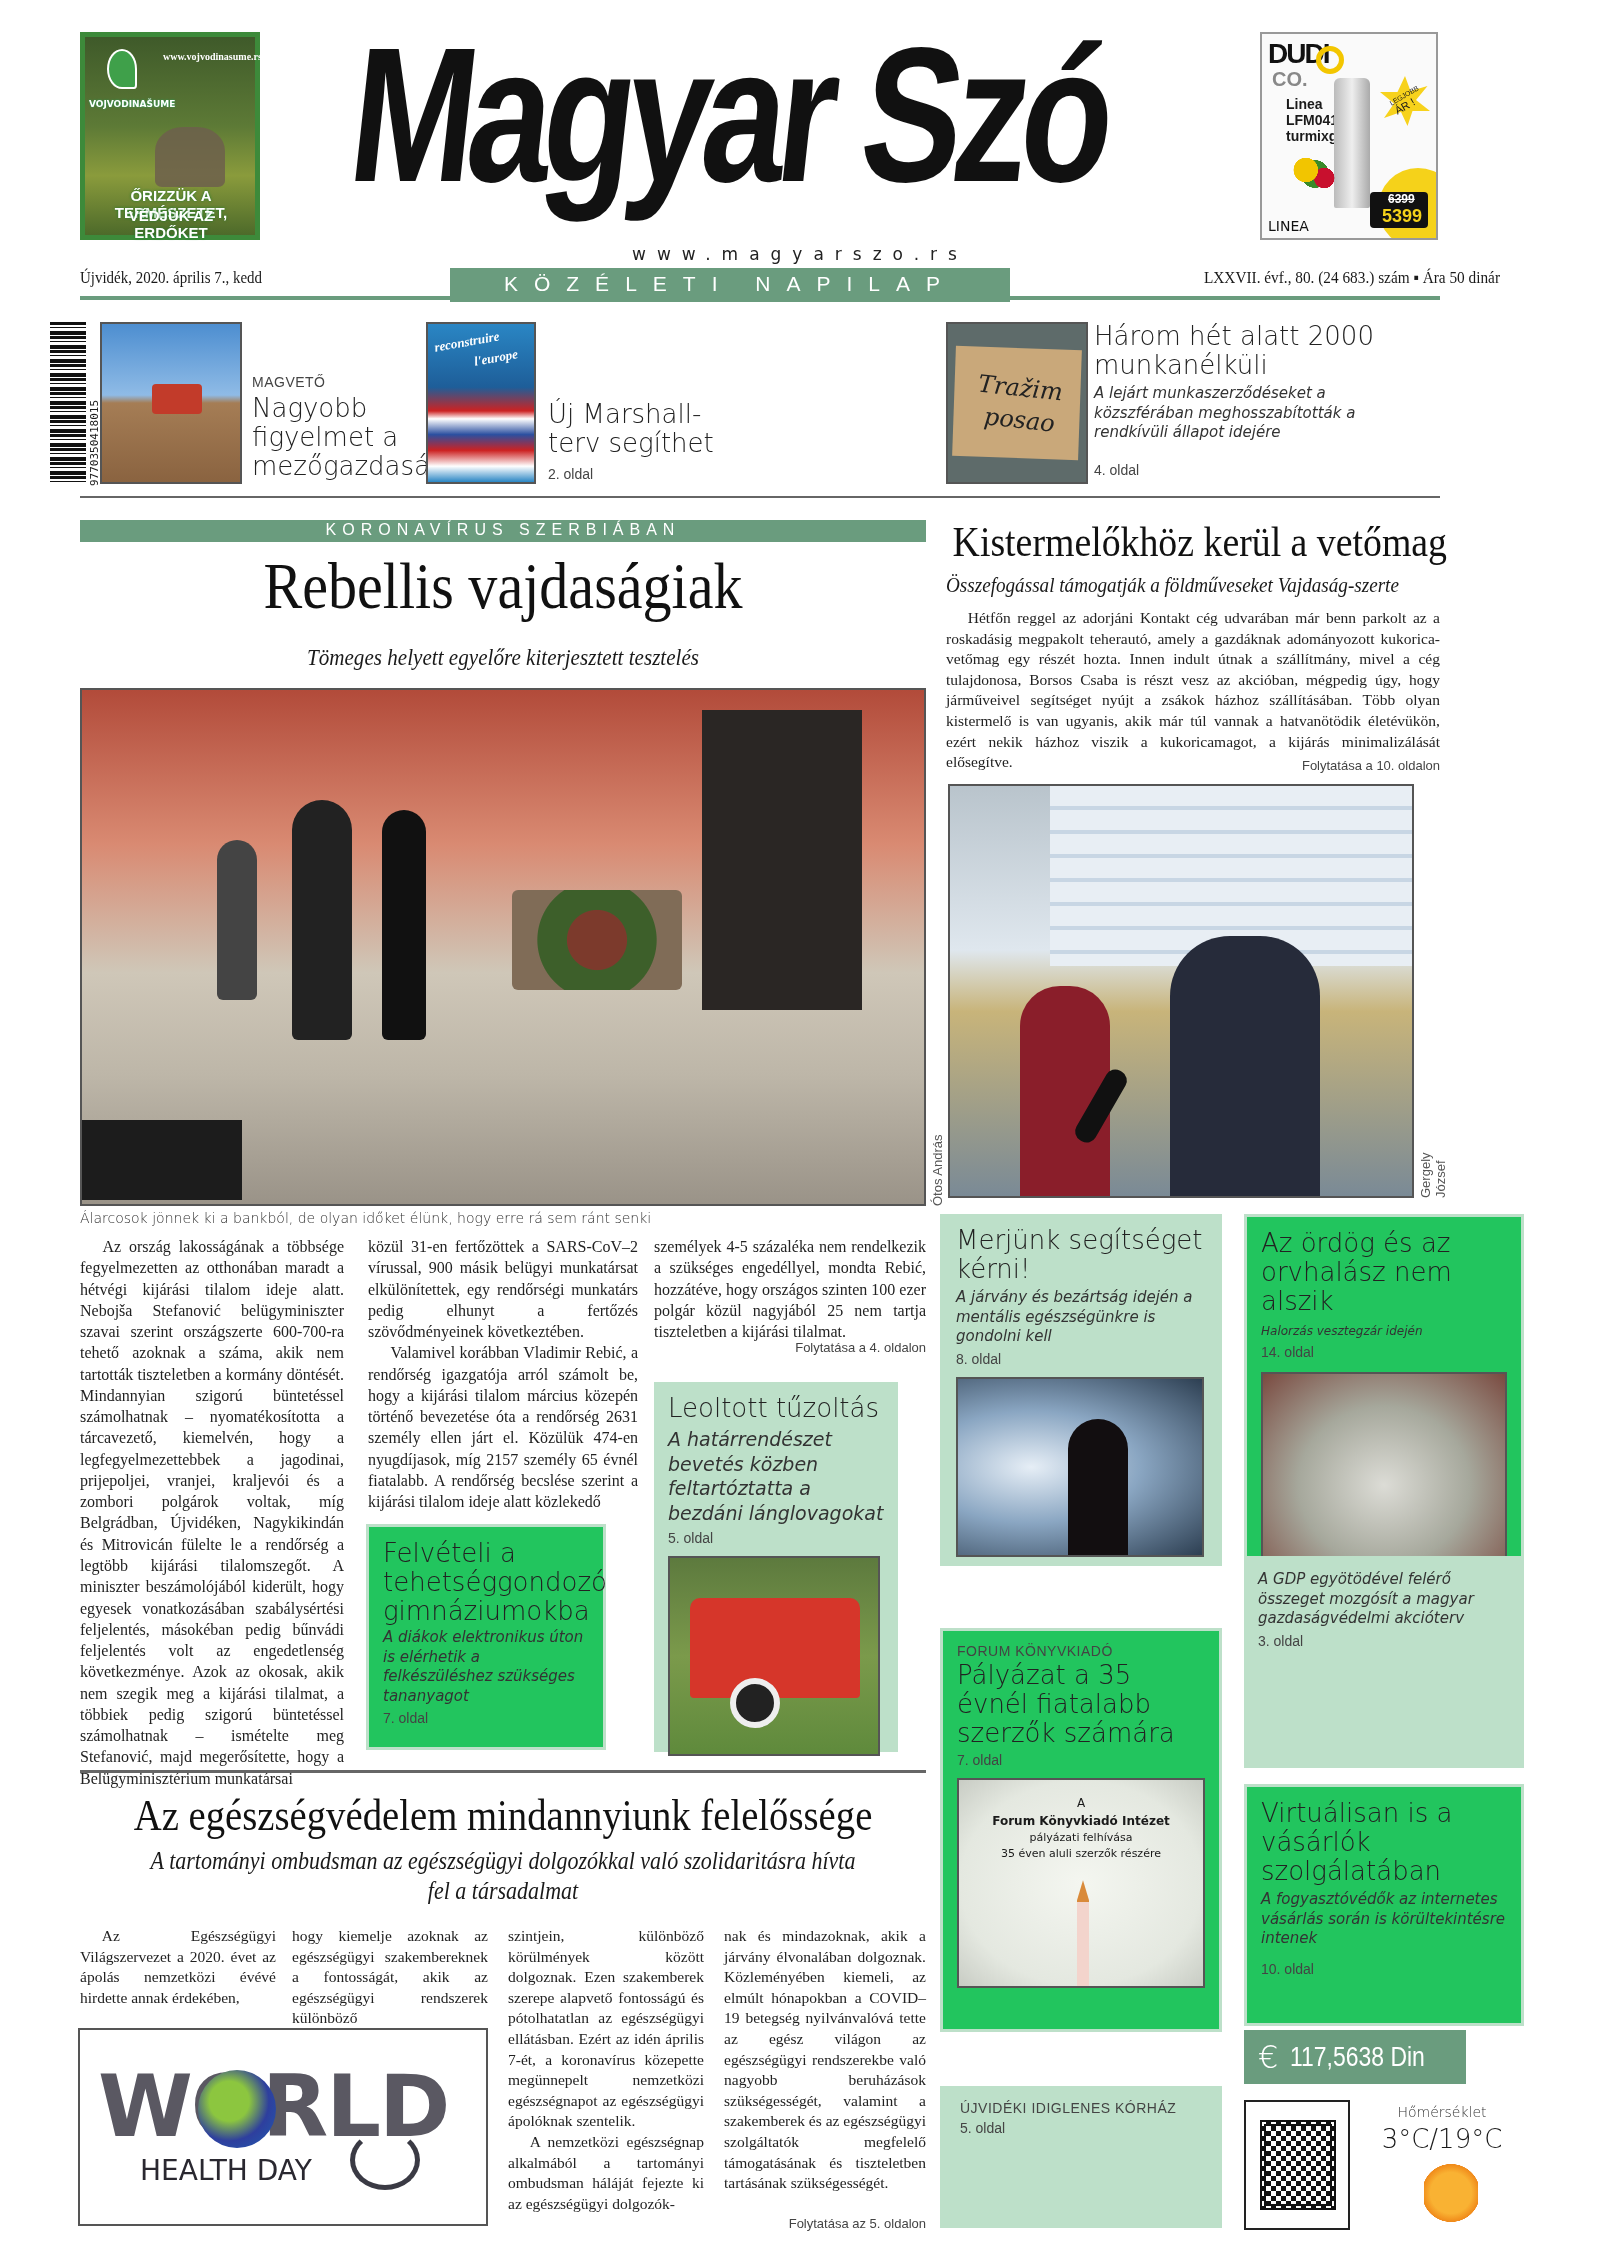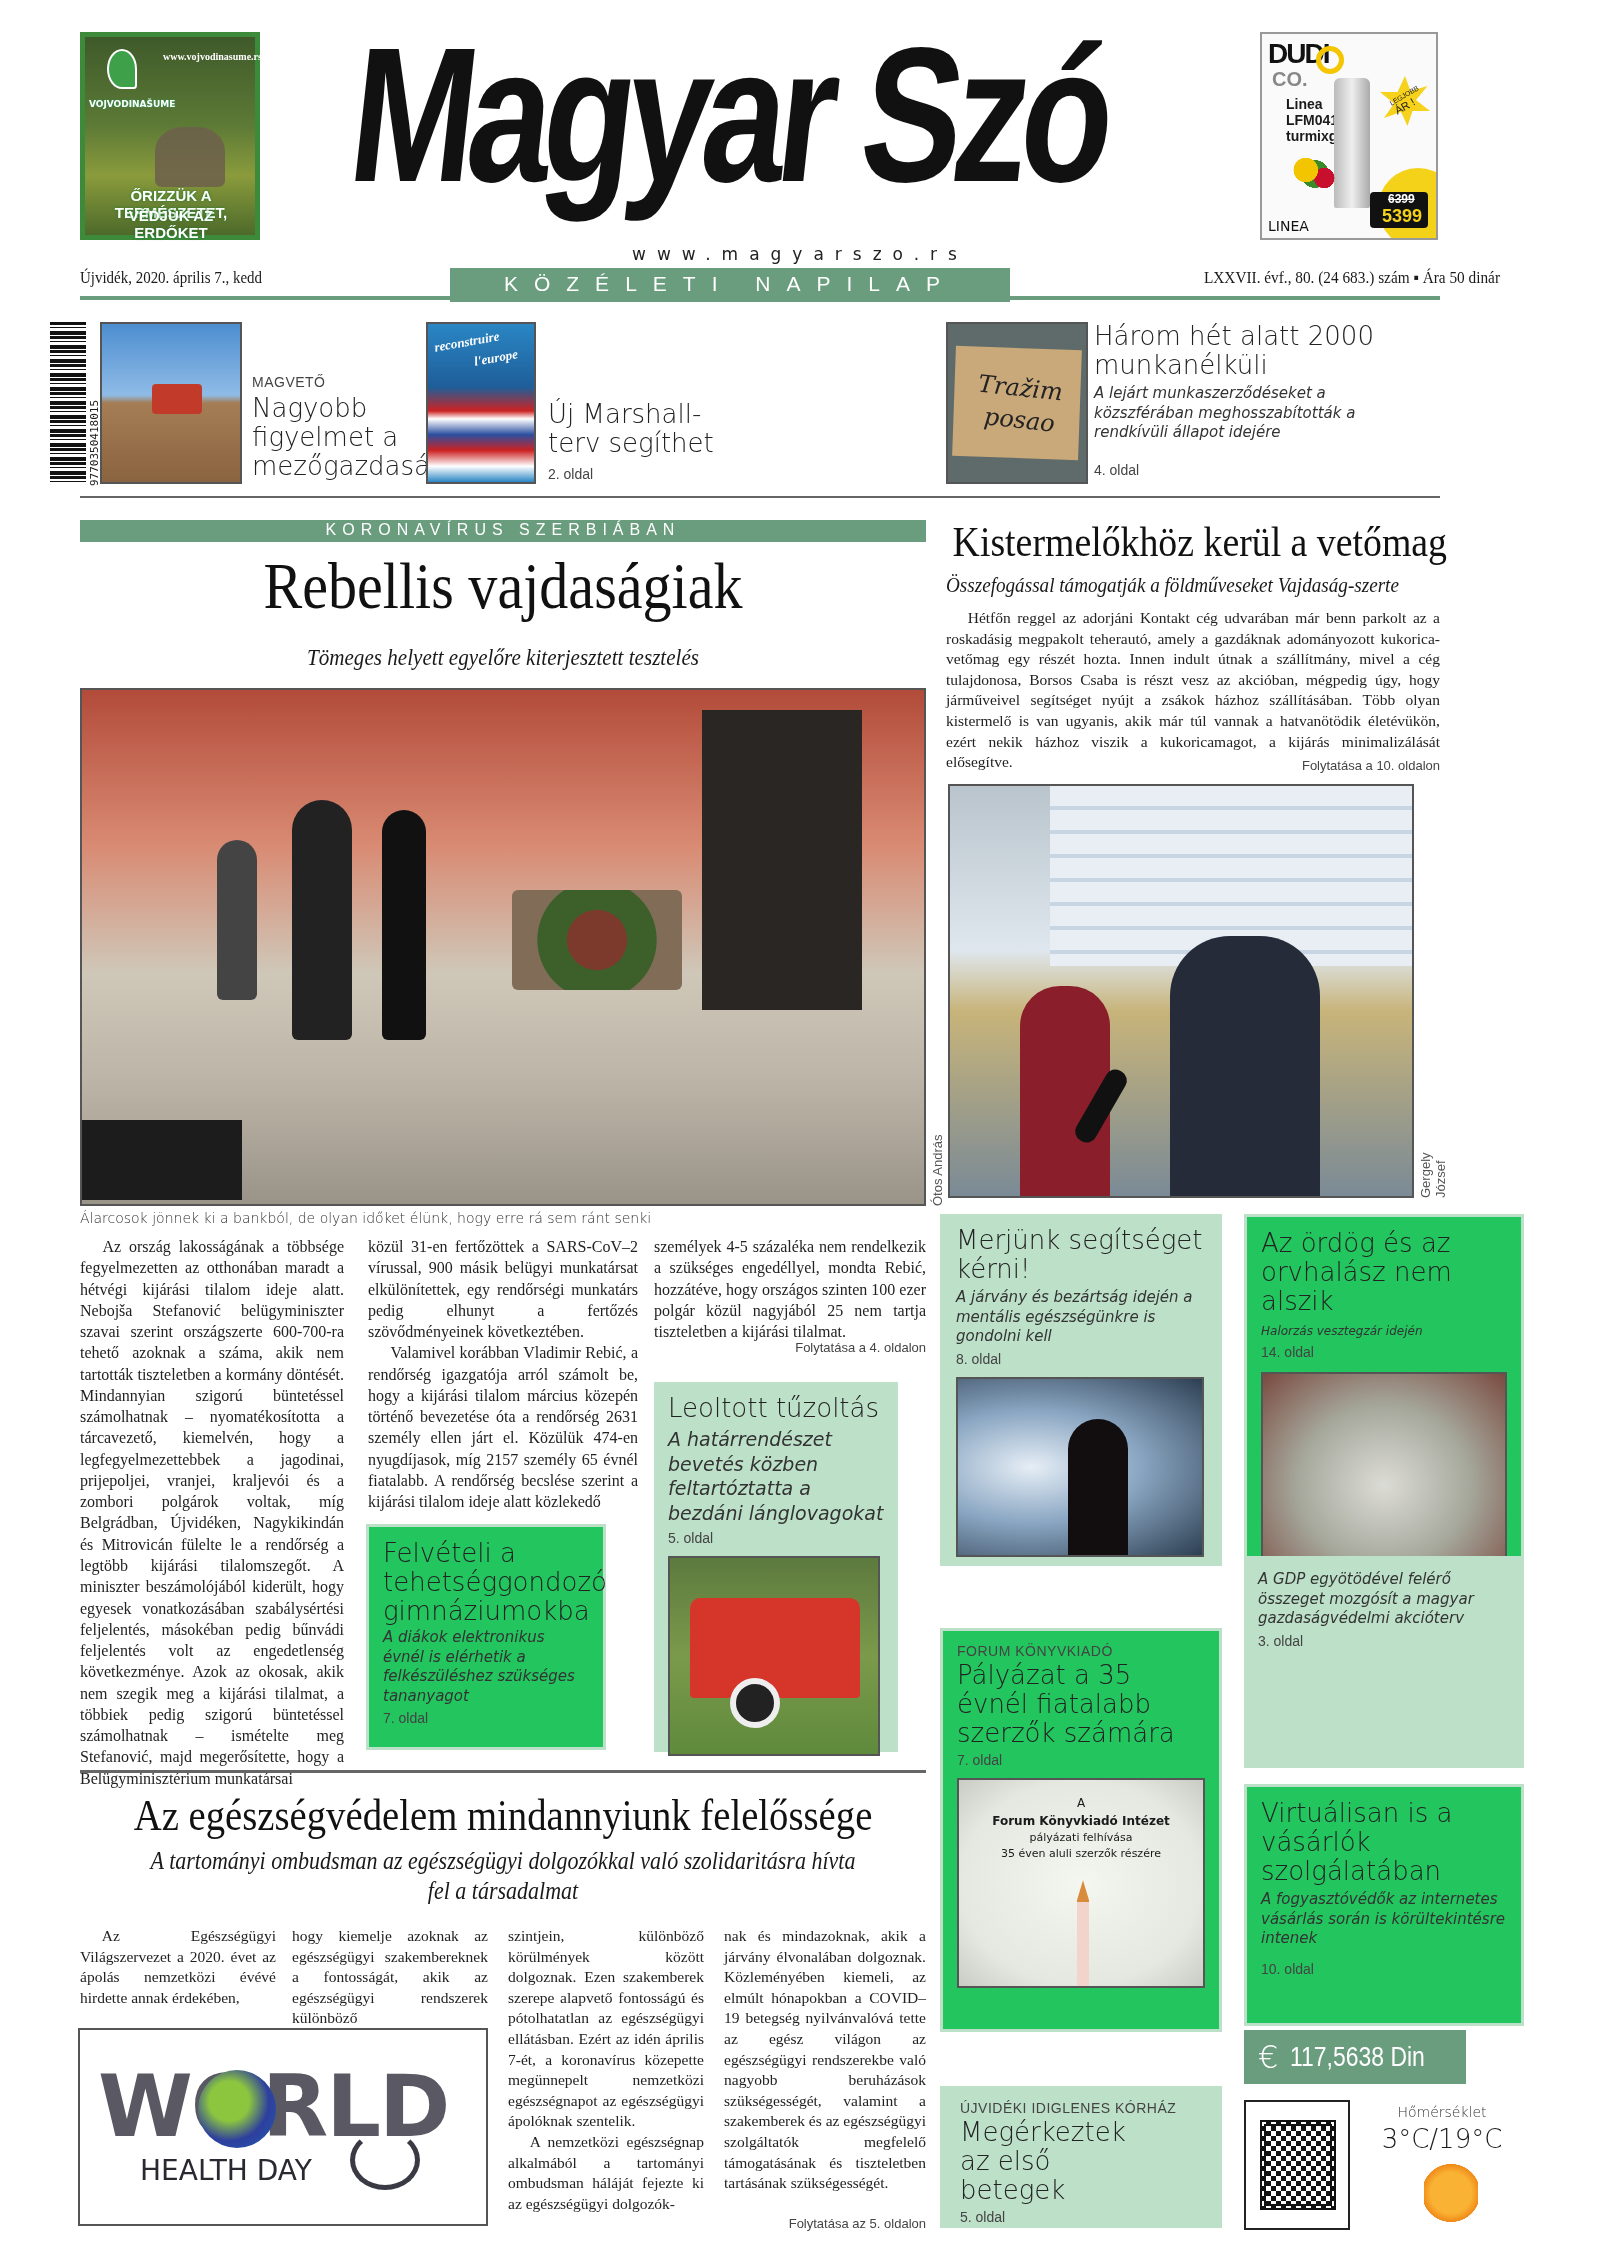--- a/index.html
+++ b/index.html
@@ -111,21 +111,21 @@
   <p style="text-indent:0">közül 31-en fertőzöttek a SARS-CoV–2 vírussal, 900 másik belügyi munkatársat elkülönítettek, egy rendőrségi munkatárs pedig elhunyt a fertőzés szövődményeinek következtében.</p>
   <p>Valamivel korábban Vladimir Rebić, a rendőrség igazgatója arról számolt be, hogy a kijárási tilalom március közepén történő bevezetése óta a rendőrség 2631 személy ellen járt el. Közülük 474-en nyugdíjasok, míg 2157 személy 65 évnél fiatalabb. A rendőrség becslése szerint a kijárási tilalom ideje alatt közlekedő</p>
 </div>
 <div class="abs body-text" style="left:654px;top:1236px;width:272px;font-size:16px">
   <p style="text-indent:0">személyek 4-5 százaléka nem rendelkezik a szükséges engedéllyel, mondta Rebić, hozzátéve, hogy országos szinten 100 ezer polgár közül nagyjából 25 nem tartja tiszteletben a kijárási tilalmat.</p>
 </div>
 <div class="abs continue" style="left:654px;top:1340px;width:272px;font-size:13px">Folytatása a 4. oldalon</div>
 
 <div class="abs mintborder" style="left:366px;top:1524px;width:240px;height:226px;padding:12px 14px">
   <div class="tease-title" style="font-size:26px">Felvételi a tehetséggondozó gimnáziumokba</div>
-  <div class="tease-sub" style="font-size:15px;margin-top:2px">A diákok elektronikus évnél is elérhetik a felkészüléshez szükséges tananyagot</div>
+  <div class="tease-sub" style="font-size:15px;margin-top:2px">A diákok elektronikus úton is elérhetik a felkészüléshez szükséges tananyagot</div>
   <div class="page-ref" style="font-size:14px;margin-top:4px">7. oldal</div>
 </div>
 
 <div class="abs mint" style="left:654px;top:1382px;width:244px;height:370px;padding:12px 14px">
   <div class="tease-title" style="font-size:26px">Leoltott tűzoltás</div>
   <div class="tease-sub" style="font-size:19px;margin-top:4px">A határrendészet bevetés közben feltartóztatta a bezdáni lánglovagokat</div>
   <div class="page-ref" style="font-size:14px;margin-top:4px">5. oldal</div>
   <div class="imgbox" style="position:relative;margin-top:10px;width:212px;height:200px;background:linear-gradient(180deg,#5d7a3e 0%,#7b9a4b 50%,#5f8a3c 100%)">
     <div class="abs" style="left:20px;top:40px;width:170px;height:100px;background:#d6362a;border-radius:10px 10px 4px 4px"></div>
     <div class="abs" style="left:60px;top:120px;width:50px;height:50px;border-radius:50%;background:#222;border:6px solid #eee"></div>
@@ -189,21 +189,20 @@
 </div>
 
 <div class="abs green" style="left:1244px;top:2030px;width:222px;height:54px;display:flex;align-items:center;gap:12px;padding:0 14px;color:#fff">
   <span class="sans" style="font-size:32px;font-weight:200">€</span>
   <span class="cond" style="font-size:27px;transform:scaleX(.85);transform-origin:left;white-space:nowrap">117,5638 Din</span>
   <span class="sans" style="font-size:28px;margin-left:auto">↑</span>
 </div>
 
 <div class="abs mint" style="left:940px;top:2086px;width:282px;height:142px;padding:14px 20px">
   <div class="kicker" style="font-size:14px">ÚJVIDÉKI IDIGLENES KÓRHÁZ</div>
-  <div class="tease-title" style="font-size:26px;margin-top:2px;width:200px">Megérkeztek az első betegek</div>
   <div class="page-ref" style="font-size:14px;margin-top:4px">5. oldal</div>
 </div>
 
 <div class="abs" style="left:1244px;top:2100px;width:106px;height:130px;border:2px solid #222;padding:18px 14px;background:#fff">
   <div style="width:76px;height:90px;background:repeating-conic-gradient(#111 0 25%,#fff 0 50%) 0 0/10px 10px;border:6px double #111"></div>
 </div>
 <div class="abs sans" style="left:1360px;top:2104px;width:164px;text-align:center;font-size:14px;color:#333;font-weight:300">Hőmérséklet</div>
 <div class="abs sans" style="left:1360px;top:2124px;width:164px;text-align:center;font-size:26px;font-weight:200">3°C/19°C</div>
 <div class="abs" style="left:1424px;top:2162px;width:54px;height:62px;background:radial-gradient(circle,#f9b233 0 50%,#f08a1a 70%,transparent 71%)"></div>
 

